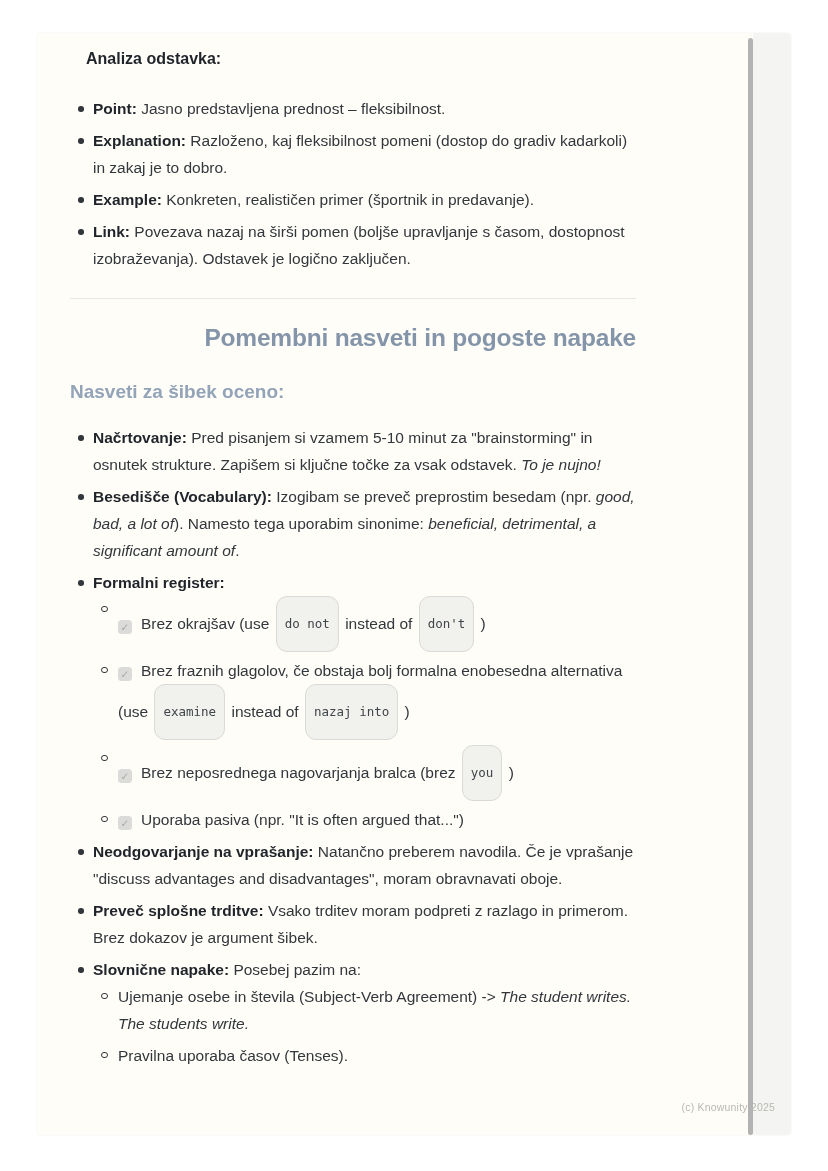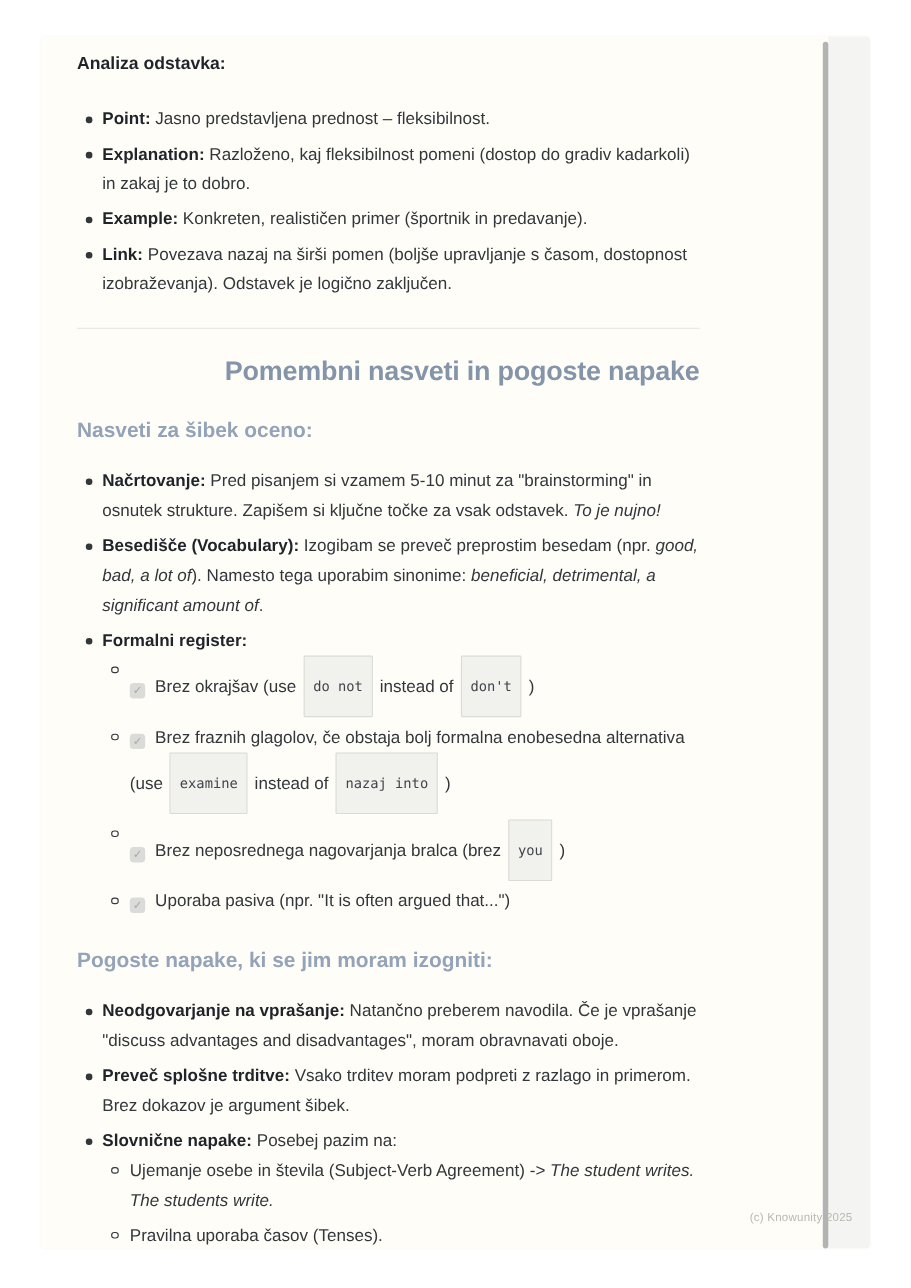--- a/index.html
+++ b/index.html
@@ -14,21 +14,21 @@
     box-shadow:0 0 0 1px rgba(0,0,0,0.02);
   }
   .right-strip{
     position:absolute;right:0;top:0;width:38px;height:100%;
     background:var(--strip,#f4f4f2);border-radius:0 4px 4px 0;
   }
   .content{
     position:absolute;left:33px;top:15px;width:566px;
     color:var(--text,#32373c);font-size:15.5px;line-height:27px;
   }
-  .lead{font-size:16px;font-weight:700;color:var(--bold,#1f242a);margin:0 0 25px;line-height:22px;}
+  .lead{font-size:16px;font-weight:700;color:var(--bold,#1f242a);margin:0 16px 25px;line-height:22px;}
   .h2{font-size:24.5px;line-height:27px;font-weight:700;color:var(--h2,#8495a9);margin:0;letter-spacing:-0.2px;text-align:right;}
   .h3{font-size:19px;line-height:22px;font-weight:700;color:var(--h3,#93a3b8);margin:30px 0 21px;}
   .hr{border:0;border-top:1px solid var(--hr,#e7e7e3);margin:26px 0 25px;width:566px;}
   .ul{margin:0;padding:0;}
   .li1{position:relative;padding-left:23px;margin:0 0 5px;}
   .li1::before{
     content:"";position:absolute;left:8px;top:11px;width:5.5px;height:5.5px;
     border-radius:50%;background:var(--text,#32373c);
   }
   .subul{margin:0 0 0 7px;padding:0;}
@@ -36,21 +36,21 @@
   .li2::before{
     content:"";position:absolute;left:1px;top:9.5px;width:4.5px;height:4.5px;
     border-radius:50%;border:1.5px solid var(--text,#32373c);background:transparent;
   }
   strong{font-weight:700;color:var(--bold,#1f242a);}
   em{}
   .code{
     font-family:"DejaVu Sans Mono","Liberation Mono",monospace;
     font-size:12.5px;line-height:16px;color:var(--code-text,#40454a);
     background:var(--code-bg,#f1f1ee);border:1px solid var(--code-border,#dadad6);
-    border-radius:1px;padding:19px 8px;margin:0 2px;white-space:nowrap;display:inline-block;
+    border-radius:11px;padding:19px 8px;margin:0 2px;white-space:nowrap;display:inline-block;
     vertical-align:1px;
   }
   .cb{
     display:inline-block;width:14px;height:14px;border-radius:3.5px;
     background:var(--cb-bg,#dbdbd9);margin-right:9px;vertical-align:-2px;
     text-align:center;line-height:14px;font-size:10.5px;font-weight:700;
     color:var(--cb-check,#a9a9a6);
   }
   .scroll-thumb{
     position:absolute;left:748px;top:38px;width:5px;height:1097px;
@@ -80,21 +80,20 @@
       <div class="ul">
         <div class="li1"><strong>Načrtovanje:</strong><span> Pred pisanjem si vzamem 5-10 minut za "brainstorming" in osnutek strukture. Zapišem si ključne točke za vsak odstavek. </span><em>To je nujno!</em></div>
         <div class="li1"><strong>Besedišče (Vocabulary):</strong><span> Izogibam se preveč preprostim besedam (npr. </span><em>good, bad, a lot of</em><span>). Namesto tega uporabim sinonime: </span><em>beneficial, detrimental, a significant amount of</em><span>.</span></div>
         <div class="li1"><strong>Formalni register:</strong><div class="subul">
             <div class="li2"><span class="cb">✓</span><span>Brez okrajšav (use </span><span class="code">do not</span><span> instead of </span><span class="code">don't</span><span> )</span></div>
             <div class="li2"><span class="cb">✓</span><span>Brez fraznih glagolov, če obstaja bolj formalna enobesedna alternativa (use </span><span class="code">examine</span><span> instead of </span><span class="code">nazaj into</span><span> )</span></div>
             <div class="li2"><span class="cb">✓</span><span>Brez neposrednega nagovarjanja bralca (brez </span><span class="code">you</span><span> )</span></div>
             <div class="li2"><span class="cb">✓</span><span>Uporaba pasiva (npr. "It is often argued that...")</span></div>
           </div></div>
       </div>
-      <div class="h3">Pogoste napake, ki se jim moram izogniti:</div>
       <div class="ul">
         <div class="li1"><strong>Neodgovarjanje na vprašanje:</strong><span> Natančno preberem navodila. Če je vprašanje "discuss advantages and disadvantages", moram obravnavati oboje.</span></div>
         <div class="li1"><strong>Preveč splošne trditve:</strong><span> Vsako trditev moram podpreti z razlago in primerom. Brez dokazov je argument šibek.</span></div>
         <div class="li1"><strong>Slovnične napake:</strong><span> Posebej pazim na:</span><div class="subul">
             <div class="li2"><span>Ujemanje osebe in števila (Subject-Verb Agreement) -&gt; </span><em>The student writes. The students write.</em></div>
             <div class="li2"><span>Pravilna uporaba časov (Tenses).</span></div>
           </div></div>
       </div>
     </div>
 </div>

